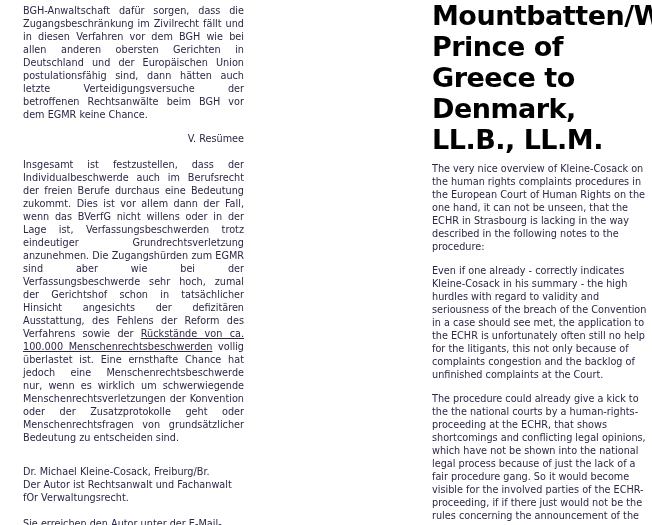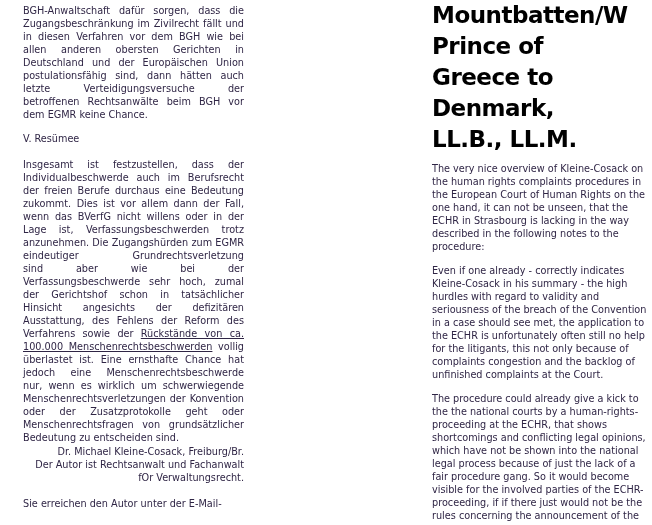--- a/index.html
+++ b/index.html
@@ -14,31 +14,31 @@
   .lcol{
     position:absolute;left:23px;top:4px;width:221px;
     font-size:9.7px;line-height:13px;
   }
   .rcol{
     position:absolute;left:432px;top:0;width:220px;
     font-size:9.7px;line-height:13px;
   }
   .blk{margin:0;}
   
-  .lcol .blk-heading{margin-top:11px;}
+  .lcol .blk-heading{margin-top:11px;text-align:right;}
   .lcol .blk-heading + .blk-para{margin-top:13px;}
-  .lcol .blk-author{margin-top:1px;text-align:right;}
+  .lcol .blk-author{margin-top:21px;}
   .lcol .blk-contact{margin-top:13px;}
   
   .rcol .blk-para{margin-top:11px;}
   .rcol .blk-title + .blk-para{margin-top:7px;}
   .line{white-space:normal;}
   .line.j{text-align:justify;text-align-last:justify;}
   .hline{
-    font-size:23px;font-weight:bold;line-height:31px;
+    font-size:27px;font-weight:bold;line-height:31px;
     color:var(--head,#000000);
     white-space:nowrap;letter-spacing:-0.5px;
   }
   .u{text-decoration:underline;}
 </style>
 </head>
 <body>
 
 <div class="page" style="--bg: #ffffff; --txt: #2f2545; --head: #000000;">
   <div class="lcol" id="lcol">
@@ -56,22 +56,22 @@
       <div class="blk blk-heading">
         <div class="line">V. Resümee</div>
       </div>
       <div class="blk blk-para">
         <div class="line j">Insgesamt ist festzustellen, dass der</div>
         <div class="line j">Individualbeschwerde auch im Berufsrecht</div>
         <div class="line j">der freien Berufe durchaus eine Bedeutung</div>
         <div class="line j">zukommt. Dies ist vor allem dann der Fall,</div>
         <div class="line j">wenn das BVerfG nicht willens oder in der</div>
         <div class="line j">Lage ist, Verfassungsbeschwerden trotz</div>
+        <div class="line j">eindeutiger Grundrechtsverletzung</div>
         <div class="line j">anzunehmen. Die Zugangshürden zum EGMR</div>
-        <div class="line j">eindeutiger Grundrechtsverletzung</div>
         <div class="line j">sind aber wie bei der</div>
         <div class="line j">Verfassungsbeschwerde sehr hoch, zumal</div>
         <div class="line j">der Gerichtshof schon in tatsächlicher</div>
         <div class="line j">Hinsicht angesichts der defizitären</div>
         <div class="line j">Ausstattung, des Fehlens der Reform des</div>
         <div class="line j"><span>Verfahrens sowie der </span><span class="u">Rückstände von ca.</span></div>
         <div class="line j"><span class="u">100.000 Menschenrechtsbeschwerden</span><span> vollig</span></div>
         <div class="line j">überlastet ist. Eine ernsthafte Chance hat</div>
         <div class="line j">jedoch eine Menschenrechtsbeschwerde</div>
         <div class="line j">nur, wenn es wirklich um schwerwiegende</div>

